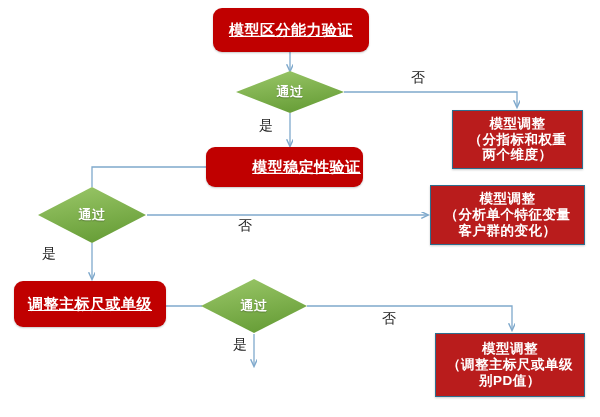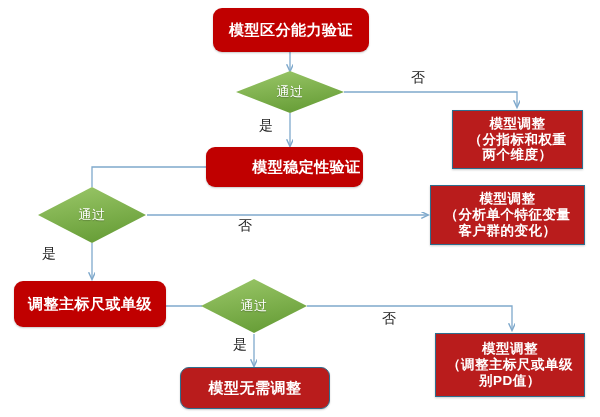--- a/index.html
+++ b/index.html
@@ -28,20 +28,21 @@
     font-weight: bold;
     line-height: 1.18;
     letter-spacing: 0.5px;
     z-index: 3;
   }
   .red-box {
     background: #C00000;
     border-radius: 9px;
     font-size: 15px;
     box-shadow: 0 1px 2px rgba(0,0,0,0.22);
+    text-decoration: underline;
   }
   .blue-box {
     background: #b91c1c;
     border: 1px solid #2E6E8E;
     font-size: 13.5px;
     box-shadow: 0 1px 2px rgba(0,0,0,0.20);
   }
   .blue-box.rounded {
     border-radius: 9px;
     font-size: 15px;
@@ -60,21 +61,21 @@
   .diamond-label {
     position: absolute;
     left: 0;
     top: 0;
     width: 100%;
     height: 100%;
     display: flex;
     align-items: center;
     justify-content: center;
     color: #ffffff;
-    font-weight: normal;
+    font-weight: bold;
     font-size: 13px;
     letter-spacing: 0.5px;
     text-shadow: 0 1px 1px rgba(0,0,0,0.25);
     pointer-events: none;
   }
   .edge-label {
     position: absolute;
     color: #1a1a1a;
     font-size: 14px;
     font-weight: normal;
@@ -189,17 +190,14 @@
   </div>
   <div class="edge-label" style="left:382px; top:311px;">否</div>
   <div class="edge-label" style="left:233px; top:337px;">是</div>
 
   <div class="node blue-box" style="left:435px; top:333px; width:150px; height:64px;">
     <span class="txt">模型调整
 （调整主标尺或单级
 别PD值）</span>
   </div>
 
-  <div class="node blue-box rounded" style="left:180px; top:367px; width:150px; height:42px;">
-    <span class="txt">模型无需调整</span>
-  </div>
 
 </div>
 
 </body></html>

